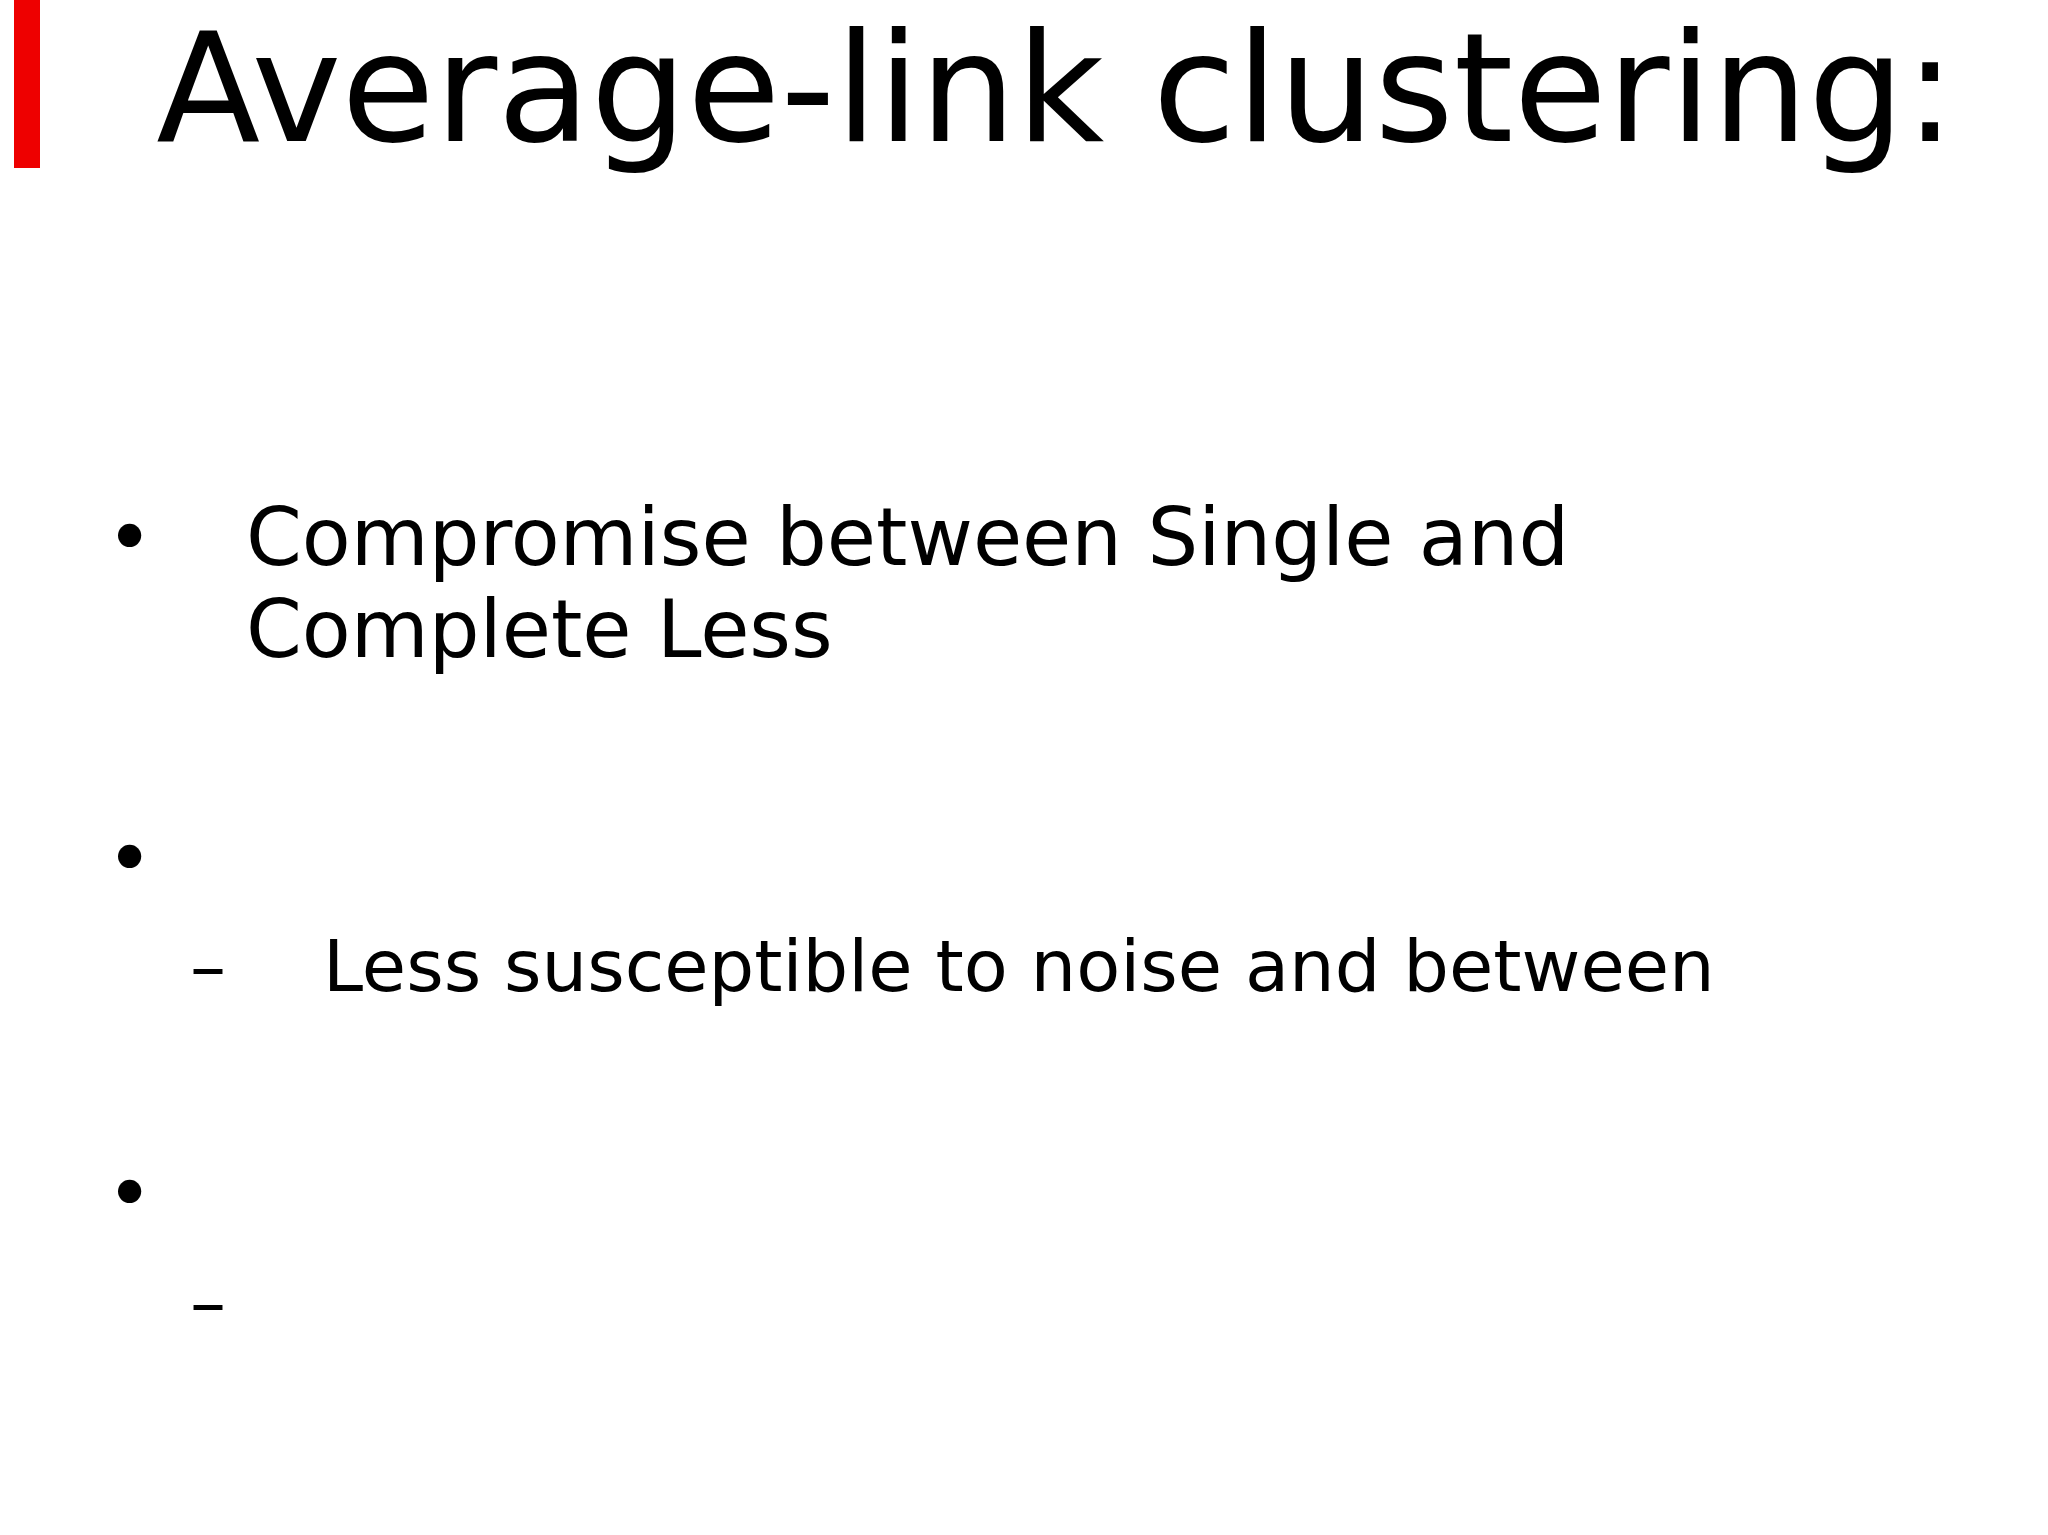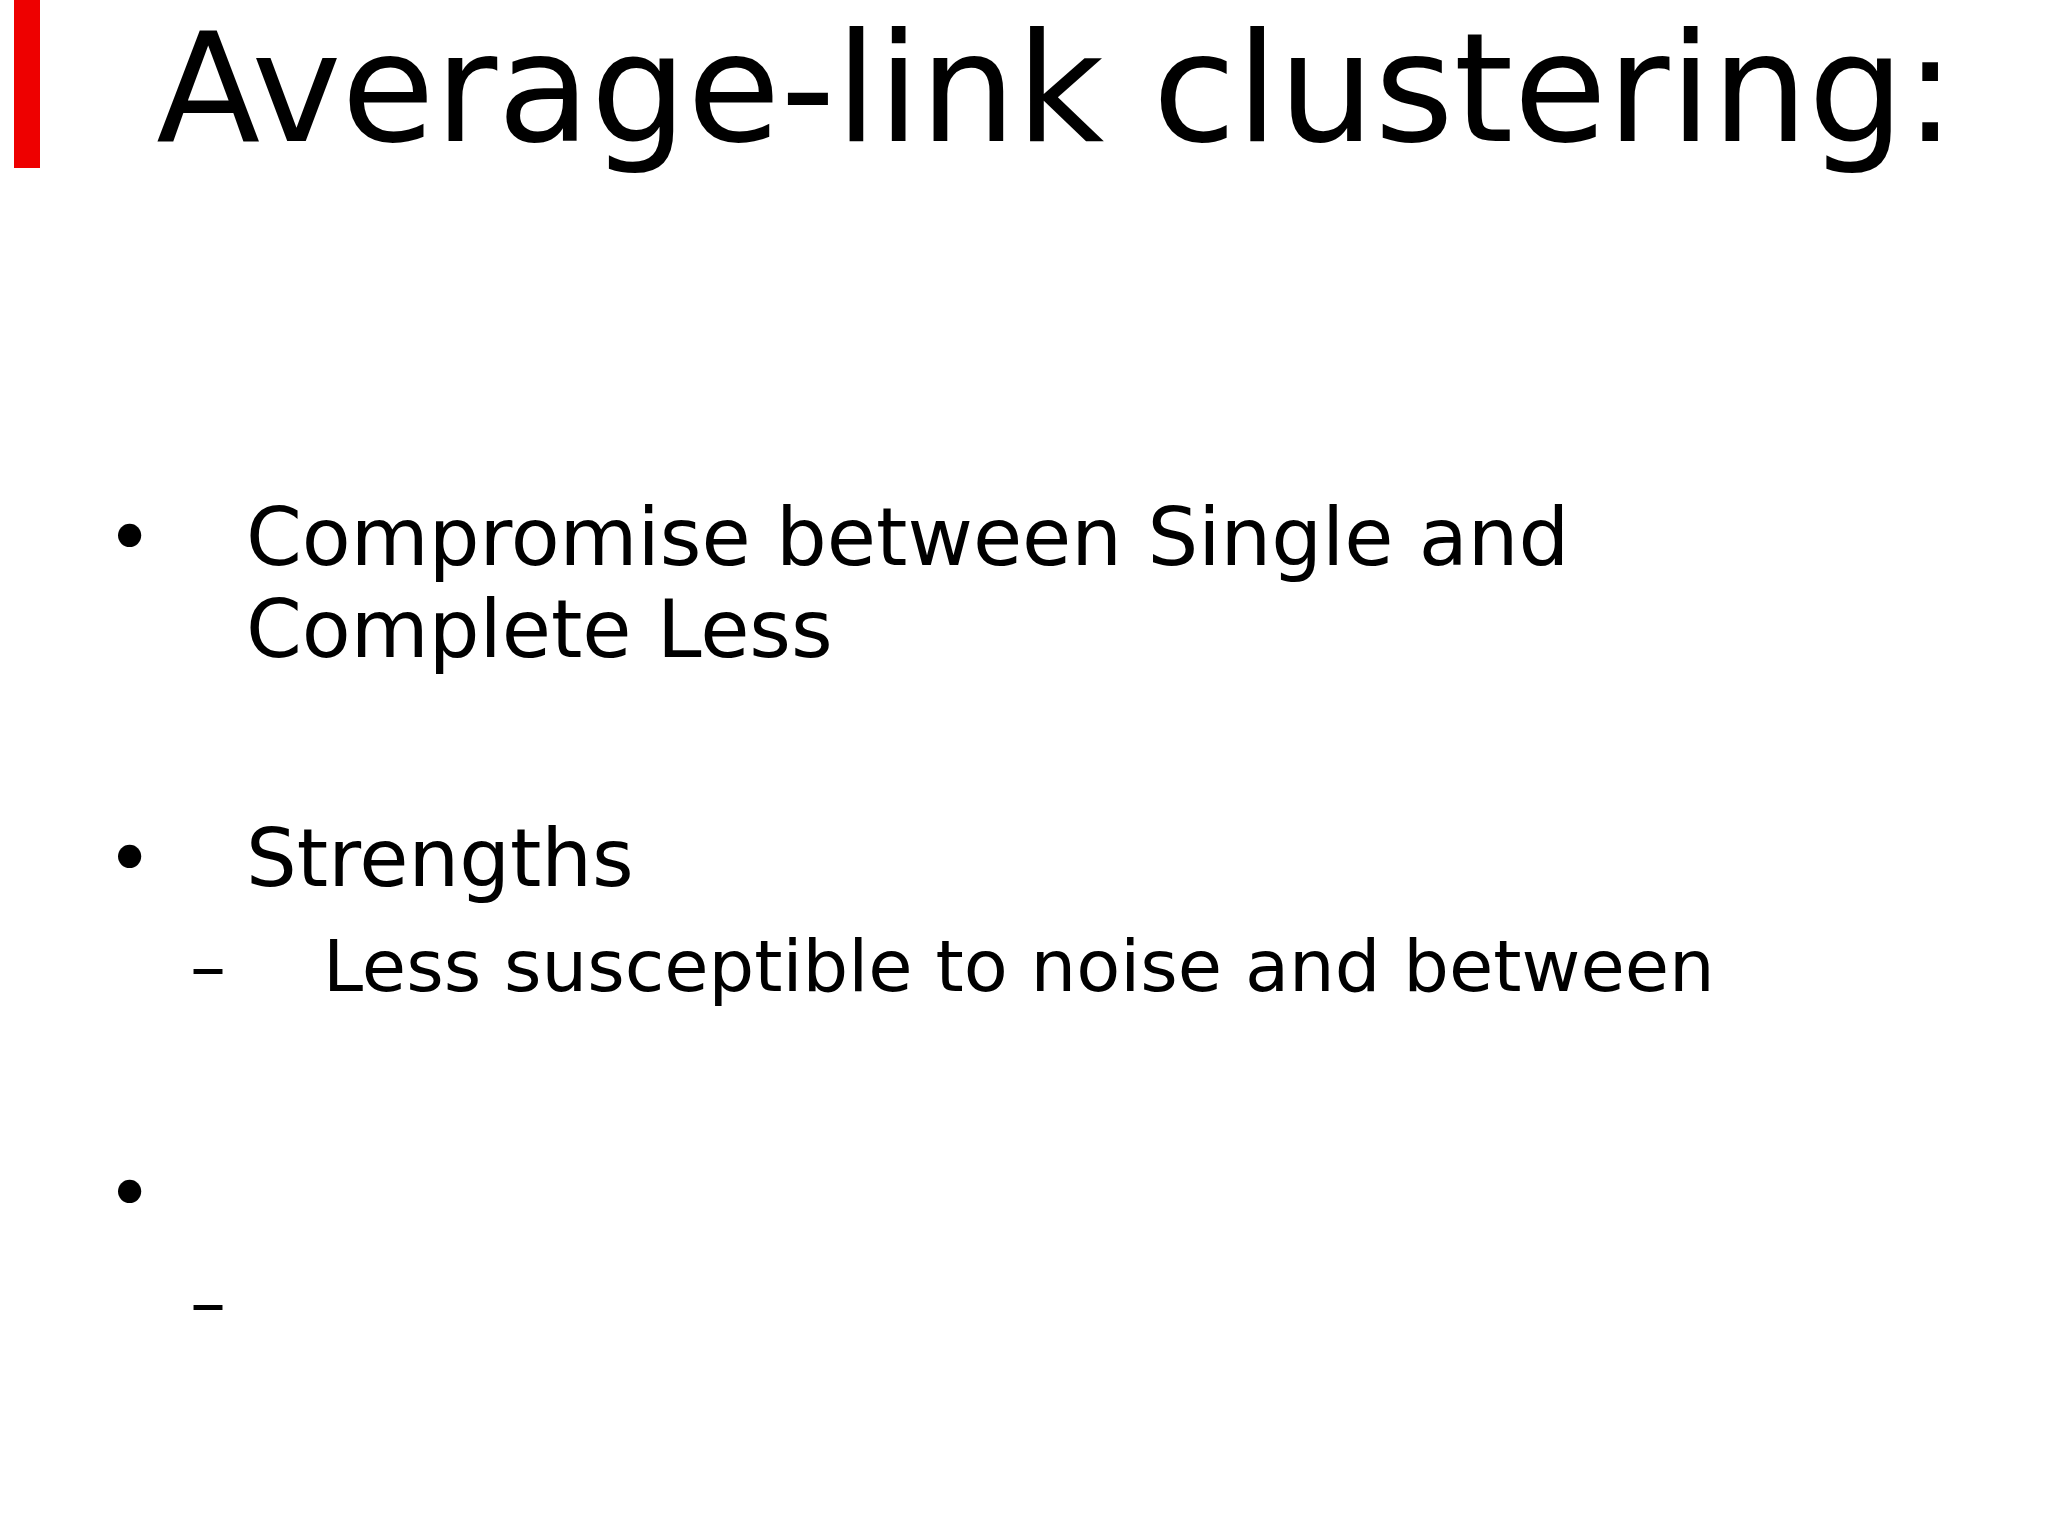--- a/index.html
+++ b/index.html
@@ -76,23 +76,20 @@
   <div id="bullet-1" class="bullet-row lvl1">
     <span class="marker">•</span>
     <div class="text">
       <div class="line">Compromise between Single and</div>
       <div class="line">Complete Less</div>
     </div>
   </div>
 
   <div id="bullet-2" class="bullet-row lvl1">
     <span class="marker">•</span>
-    <div class="text">
-      <div class="line">Strengths</div>
-    </div>
   </div>
 
   <div id="sub-1" class="bullet-row lvl2">
     <span class="marker">–</span>
     <div class="text">
       <div class="line">Less susceptible to noise and between</div>
     </div>
   </div>
 
   <div id="bullet-3" class="bullet-row lvl1">

